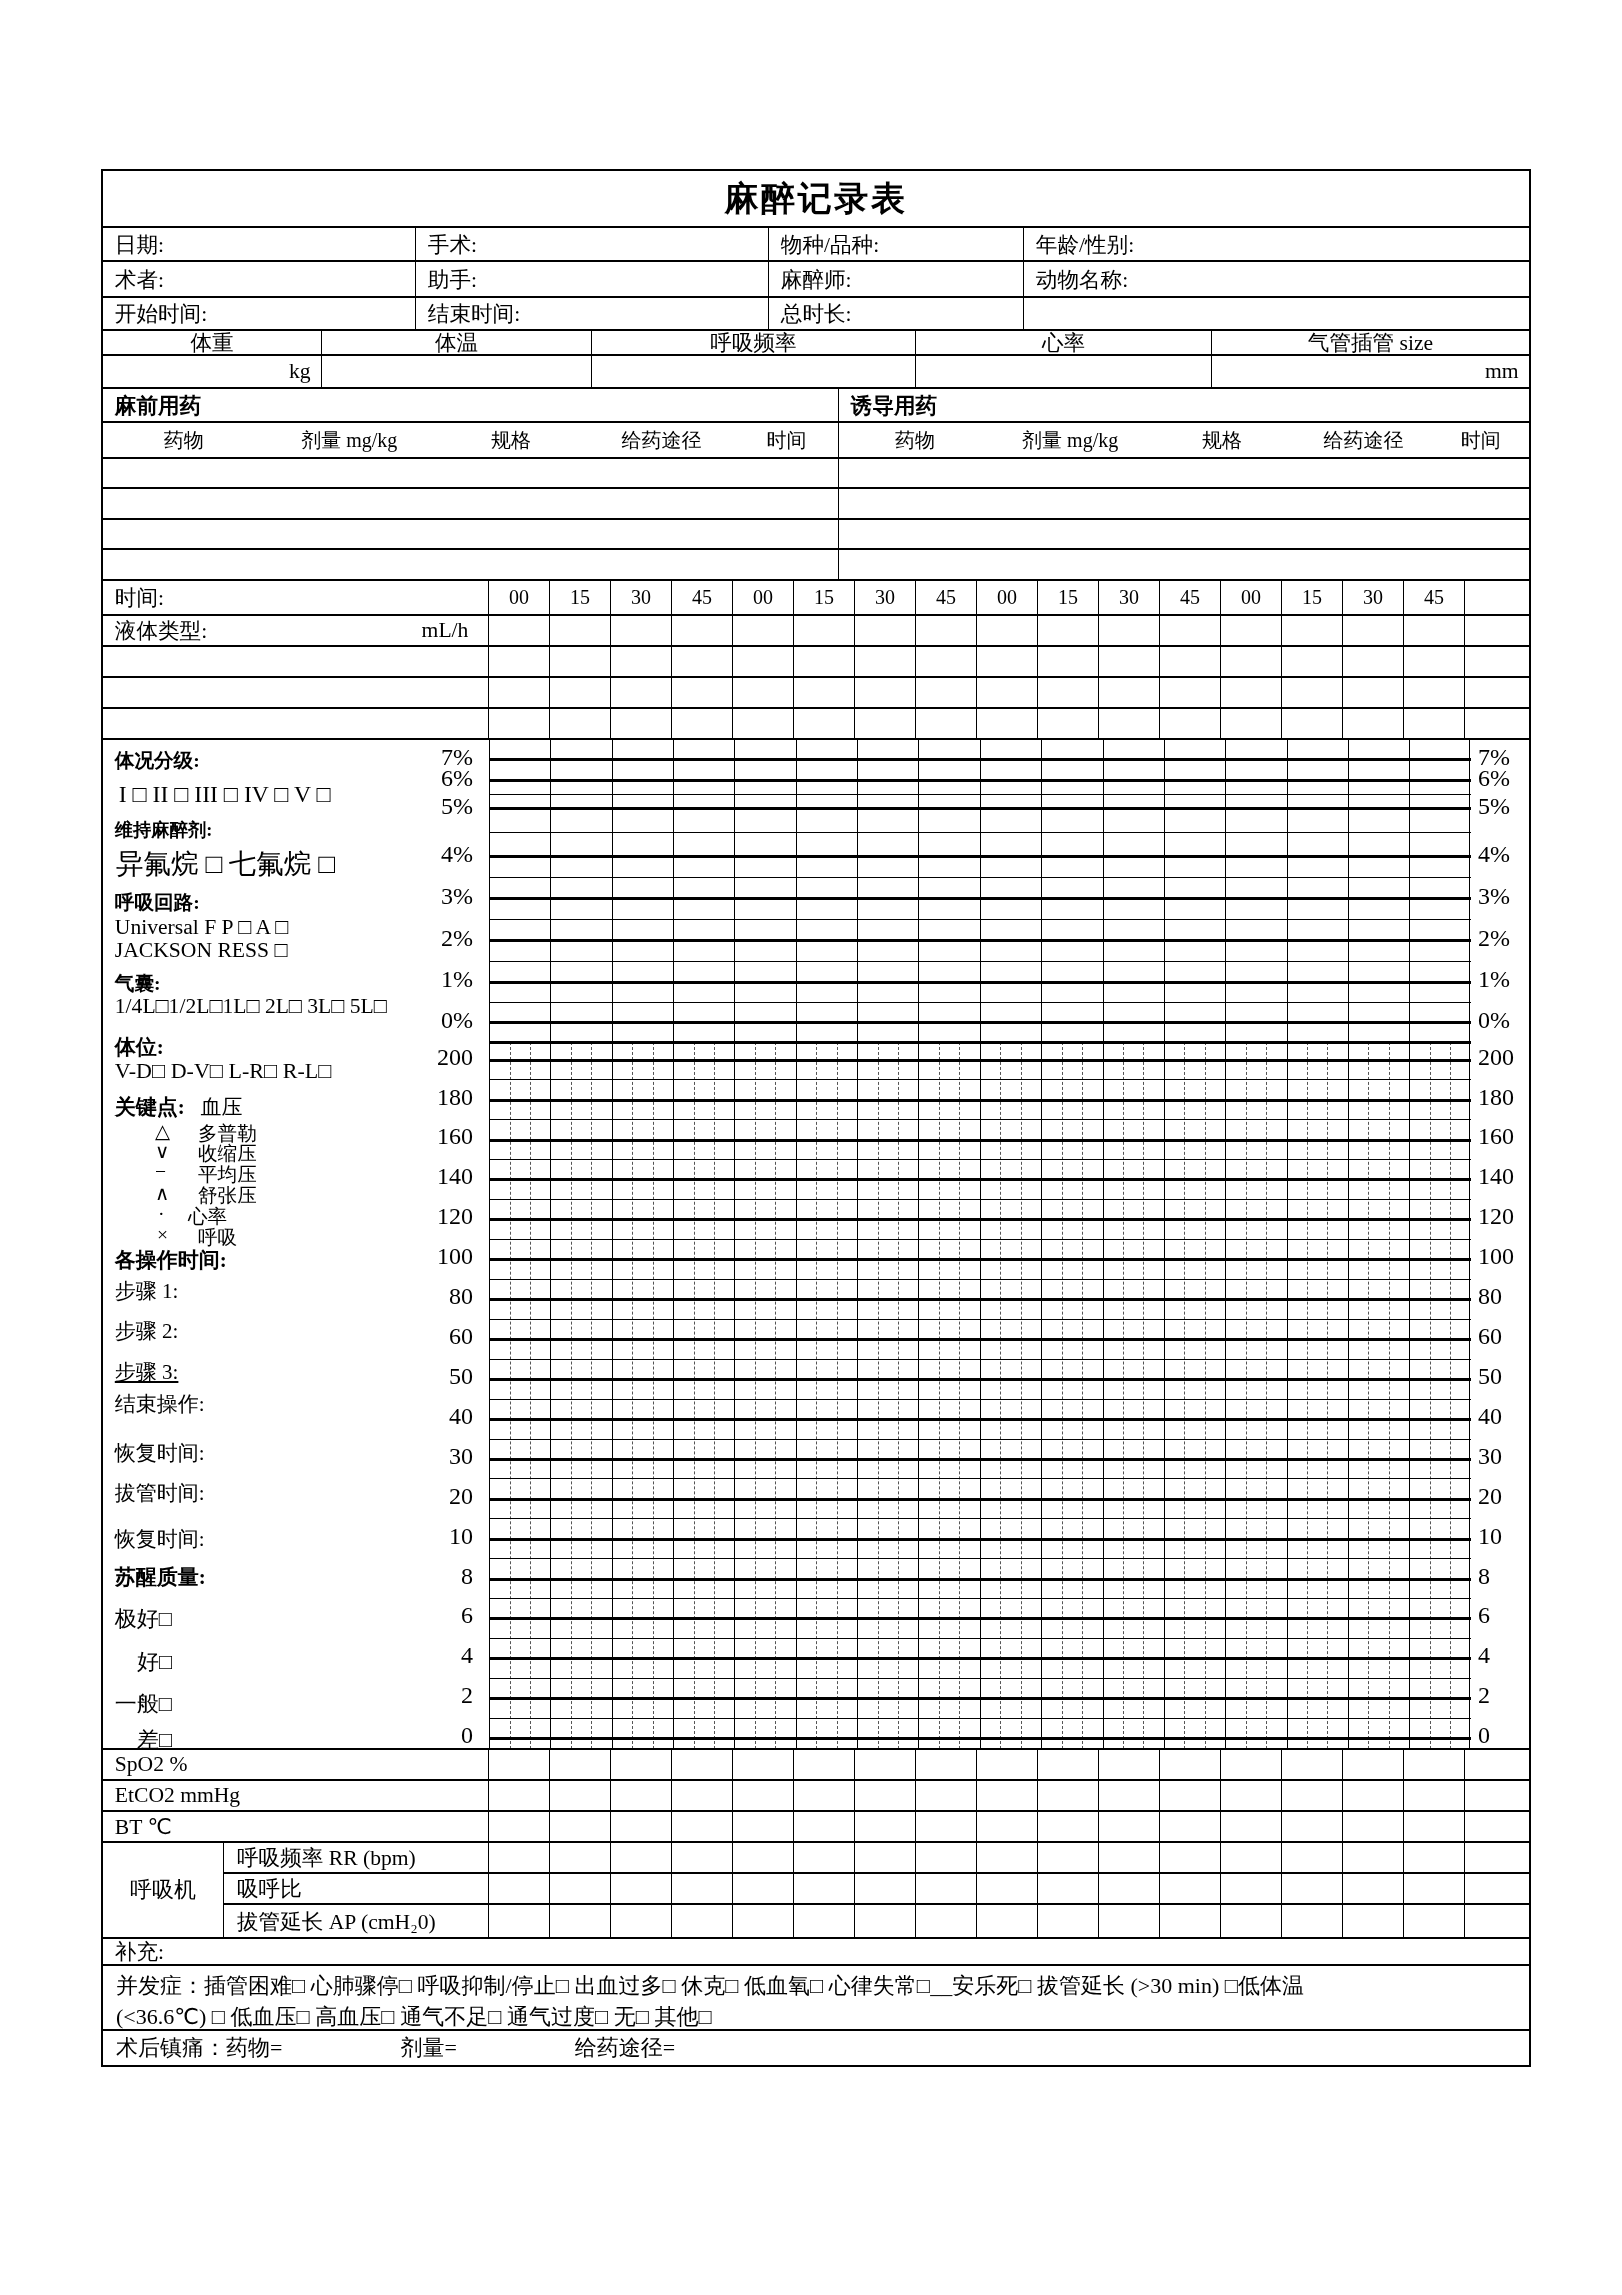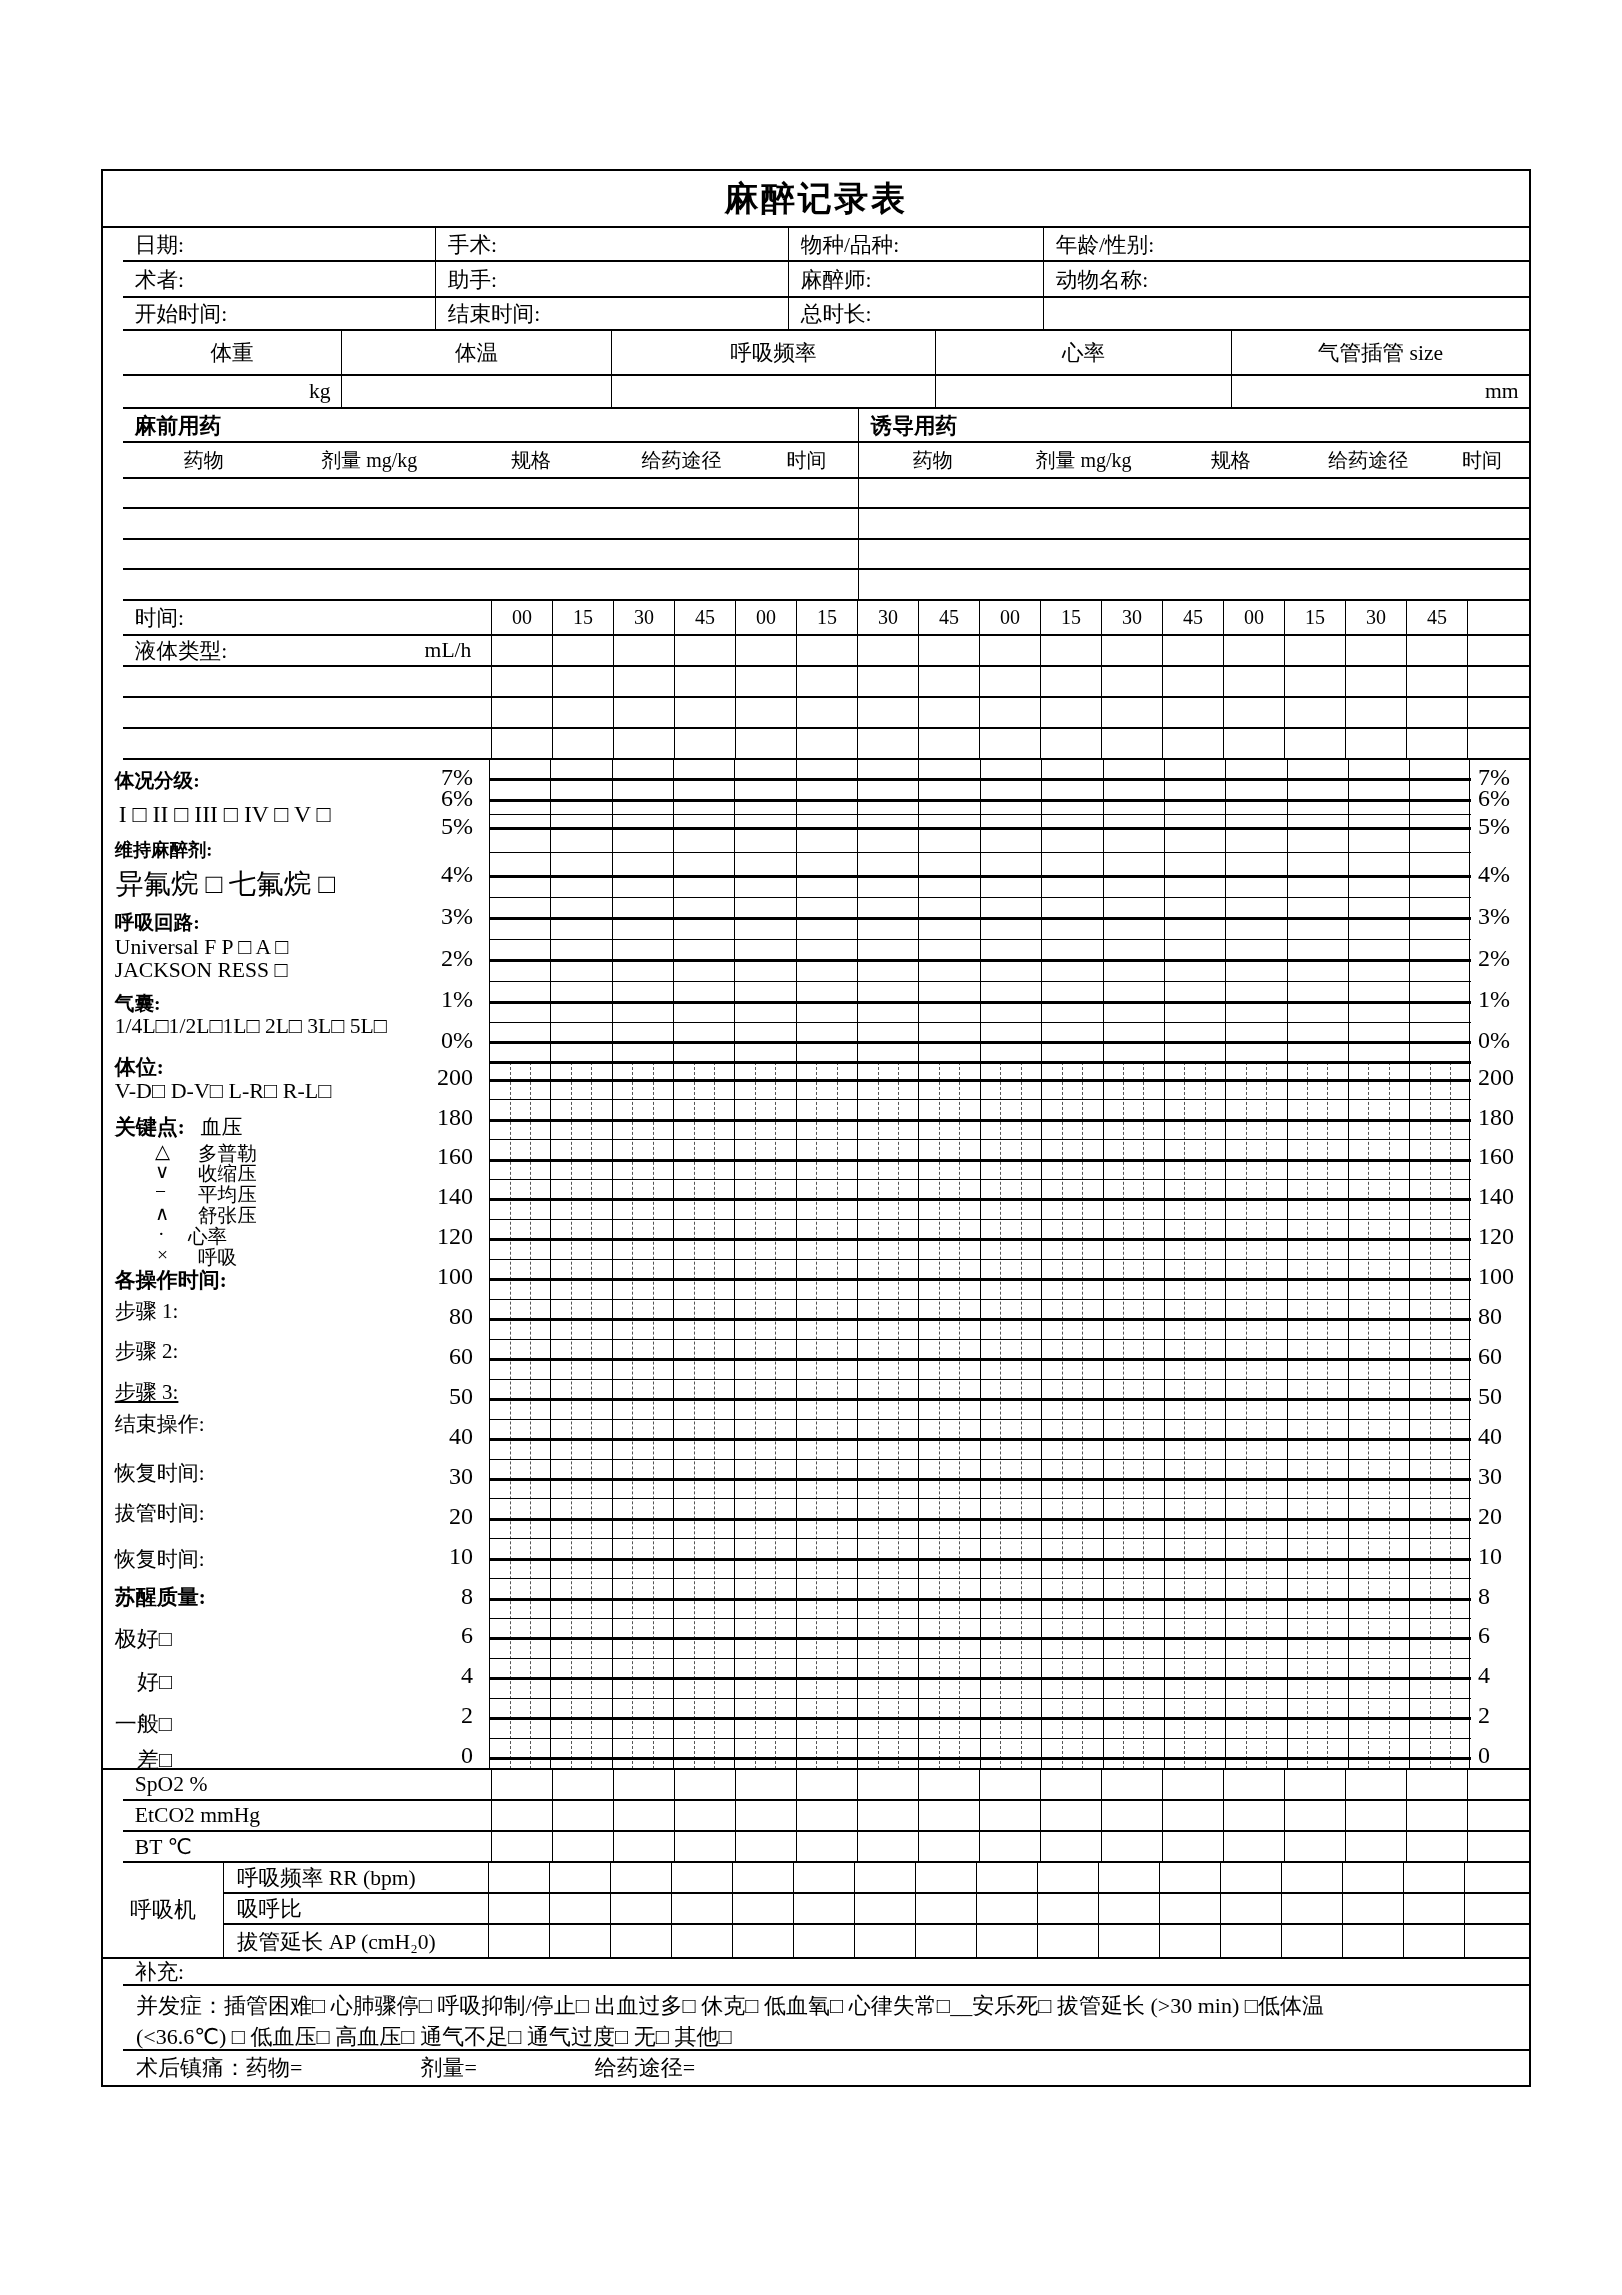--- a/index.html
+++ b/index.html
@@ -1,19 +1,19 @@
 <!DOCTYPE html>
 <html style="font-size:10.5px"><head>
 <meta charset="utf-8">
 <style>
   html,body{margin:0;padding:0;background:#e8e8e8;}
   #page{position:relative;width:1623px;height:2295px;background:#ffffff;
         font-family:"Liberation Serif","DejaVu Sans",serif;color:#000;}
   #form{position:absolute;left:101px;top:169px;width:1430px;border:2.6px solid #000;box-sizing:border-box;background:#fff;}
-  .row{position:relative;display:flex;border-bottom:2px solid #000;box-sizing:border-box;align-items:stretch;margin-left:20px;}
+  .row{position:relative;display:flex;border-bottom:2px solid #000;box-sizing:border-box;align-items:stretch;}
   .row.thick{border-bottom-width:2.6px;}
   .row.last{border-bottom:none;}
   .cell{box-sizing:border-box;border-right:1.3px solid #000;display:flex;align-items:center;
         padding-left:11.8px;font-size:21.6px;overflow:hidden;white-space:nowrap;}
   .cell.nob{border-right:none;}
   .cell.center{justify-content:center;padding-left:0;}
   .cell.right{justify-content:flex-end;padding-right:10.5px;padding-left:0;}
   .cell.bold{font-weight:bold;}
   #title-row{display:flex;align-items:center;justify-content:center;border-bottom:2.6px solid #000;box-sizing:border-box;}
   #title-row .t{font-size:34px;font-weight:bold;letter-spacing:2.6px;}
@@ -73,21 +73,21 @@
       <div class="cell nob" style="flex:1;">动物名称:</div>
     </div>
 
     <div class="row" style="height:33px;">
       <div class="cell" style="width:313px;">开始时间:</div>
       <div class="cell" style="width:353px;">结束时间:</div>
       <div class="cell" style="width:255px;">总时长:</div>
       <div class="cell nob" style="flex:1;"></div>
     </div>
 
-    <div class="row" style="height:45px;">
+    <div class="row" style="height:25px;">
       <div class="cell center" style="width:219px;">体重</div>
       <div class="cell center" style="width:270px;">体温</div>
       <div class="cell center" style="width:324px;">呼吸频率</div>
       <div class="cell center" style="width:296px;">心率</div>
       <div class="cell center nob" style="flex:1;">气管插管 size</div>
     </div>
 
     <div class="row" style="height:33px;">
       <div class="cell right" style="width:219px;">kg</div>
       <div class="cell" style="width:270px;"></div>

